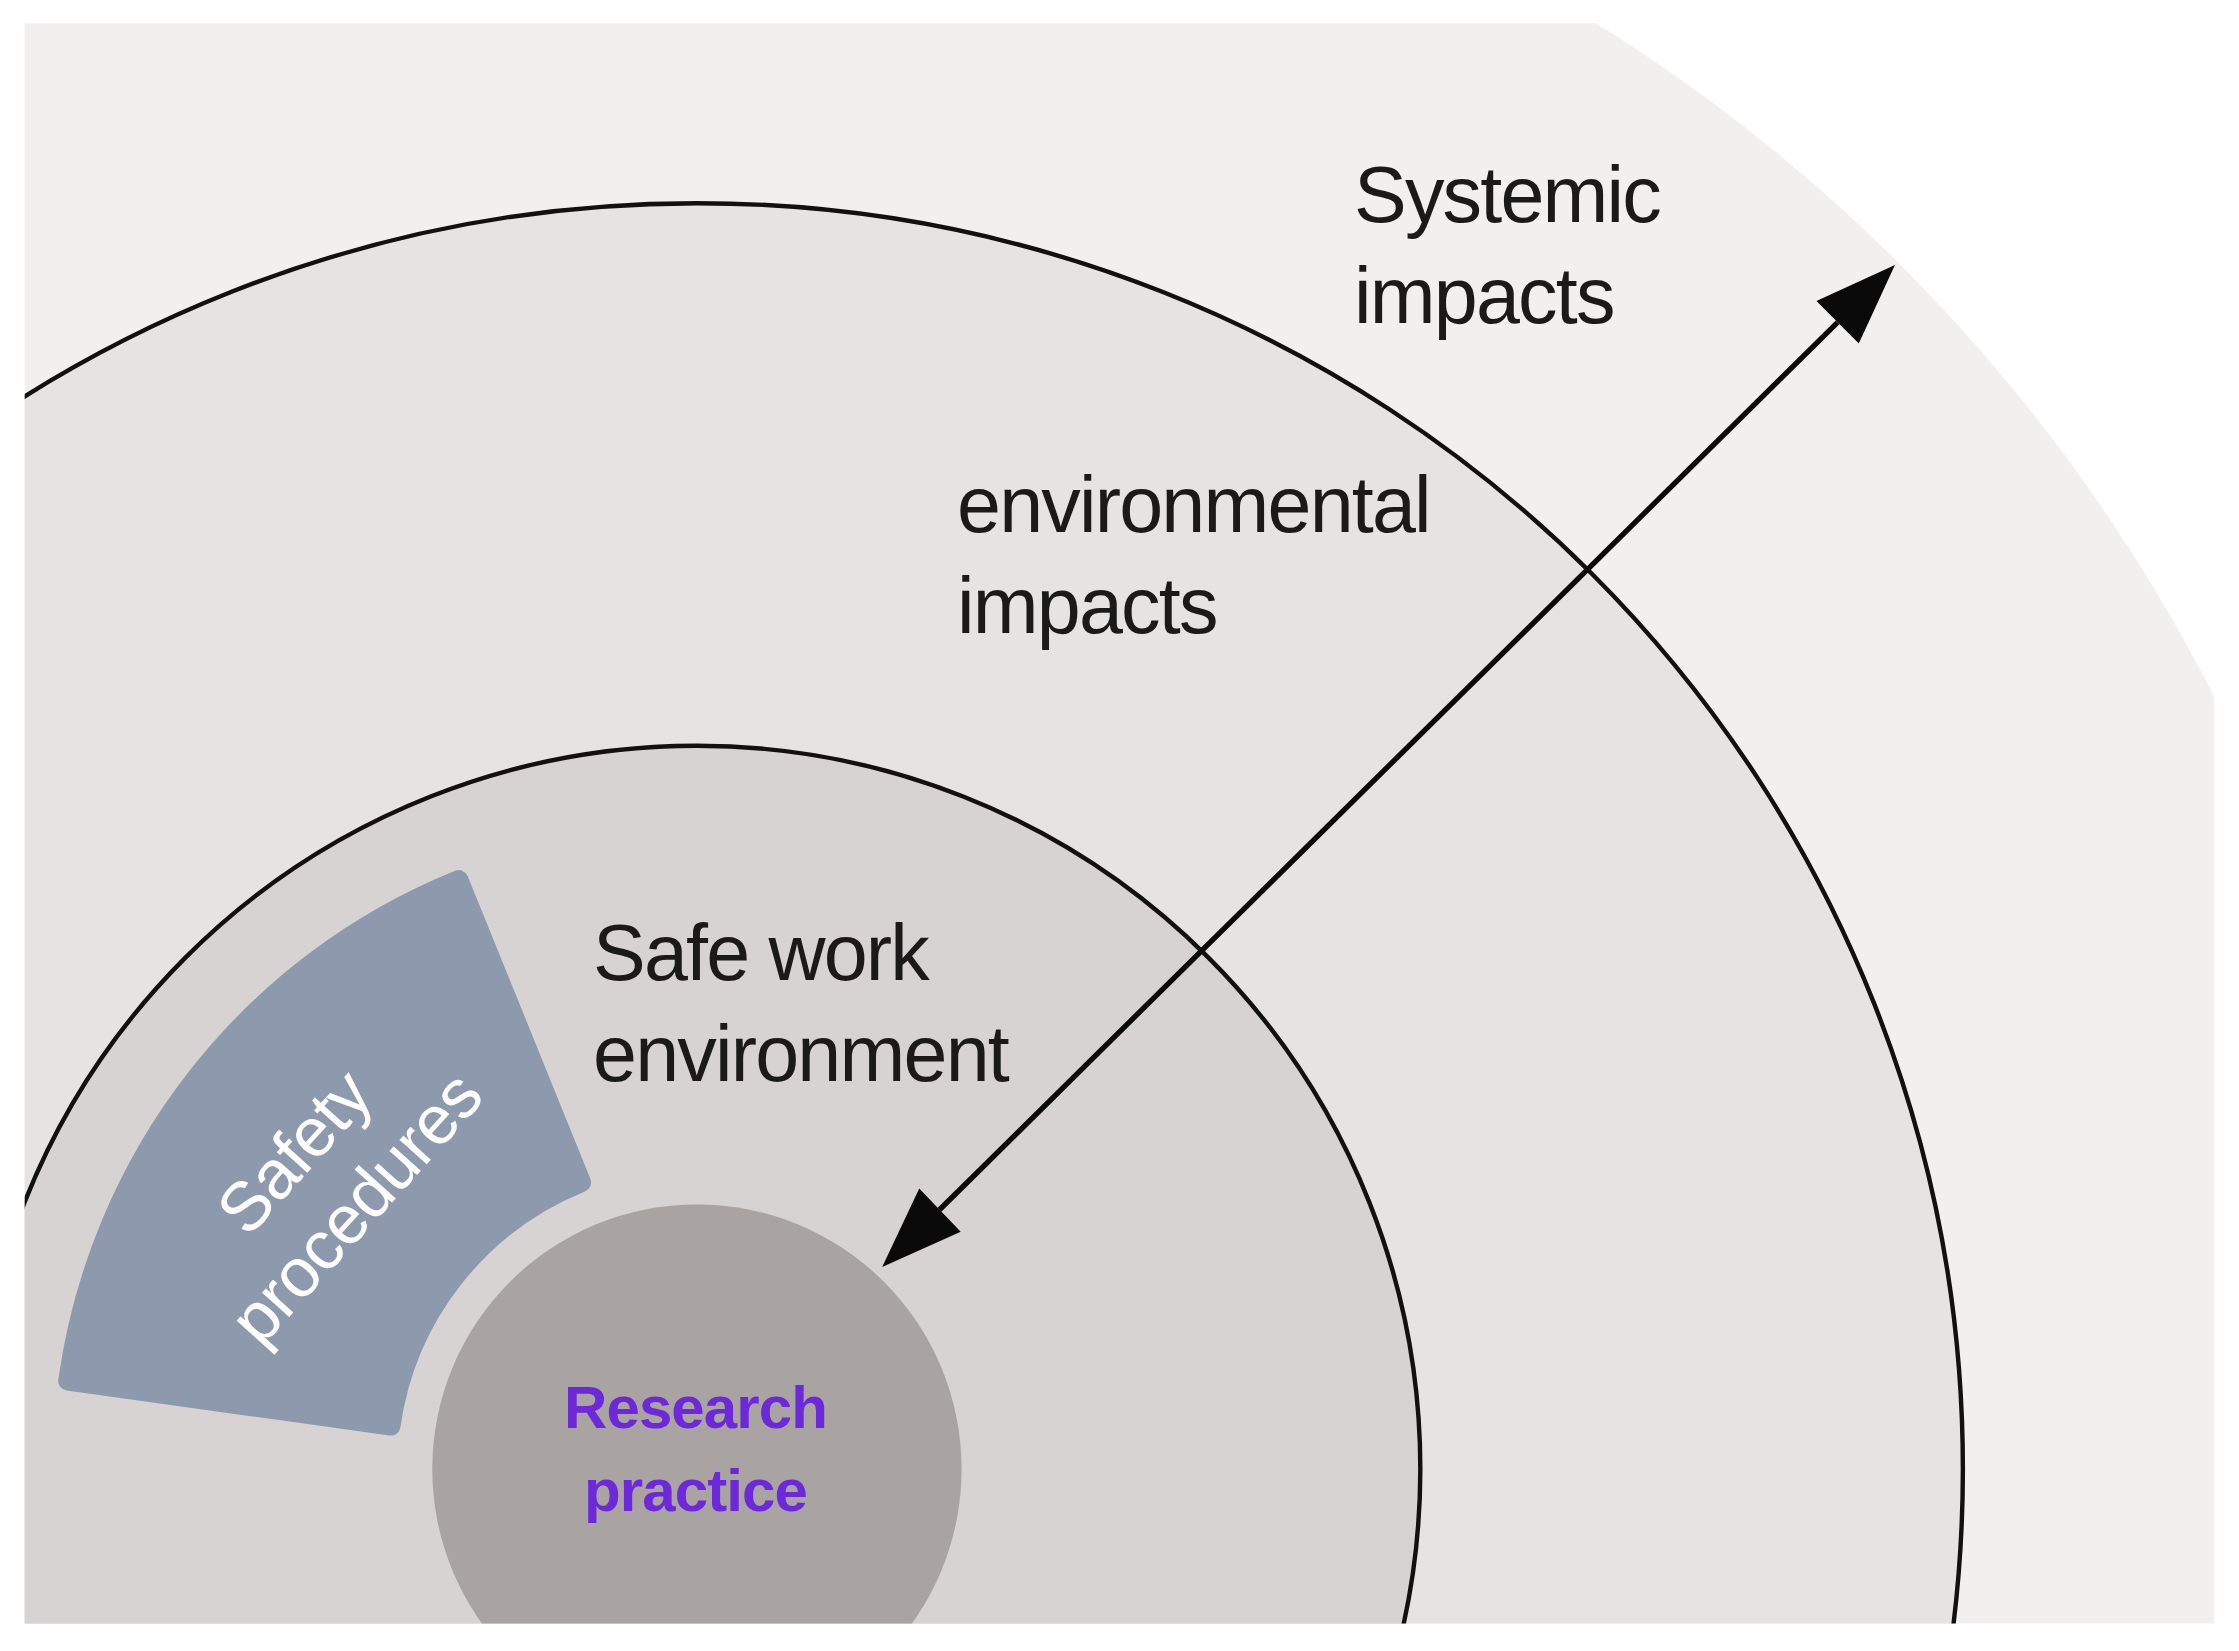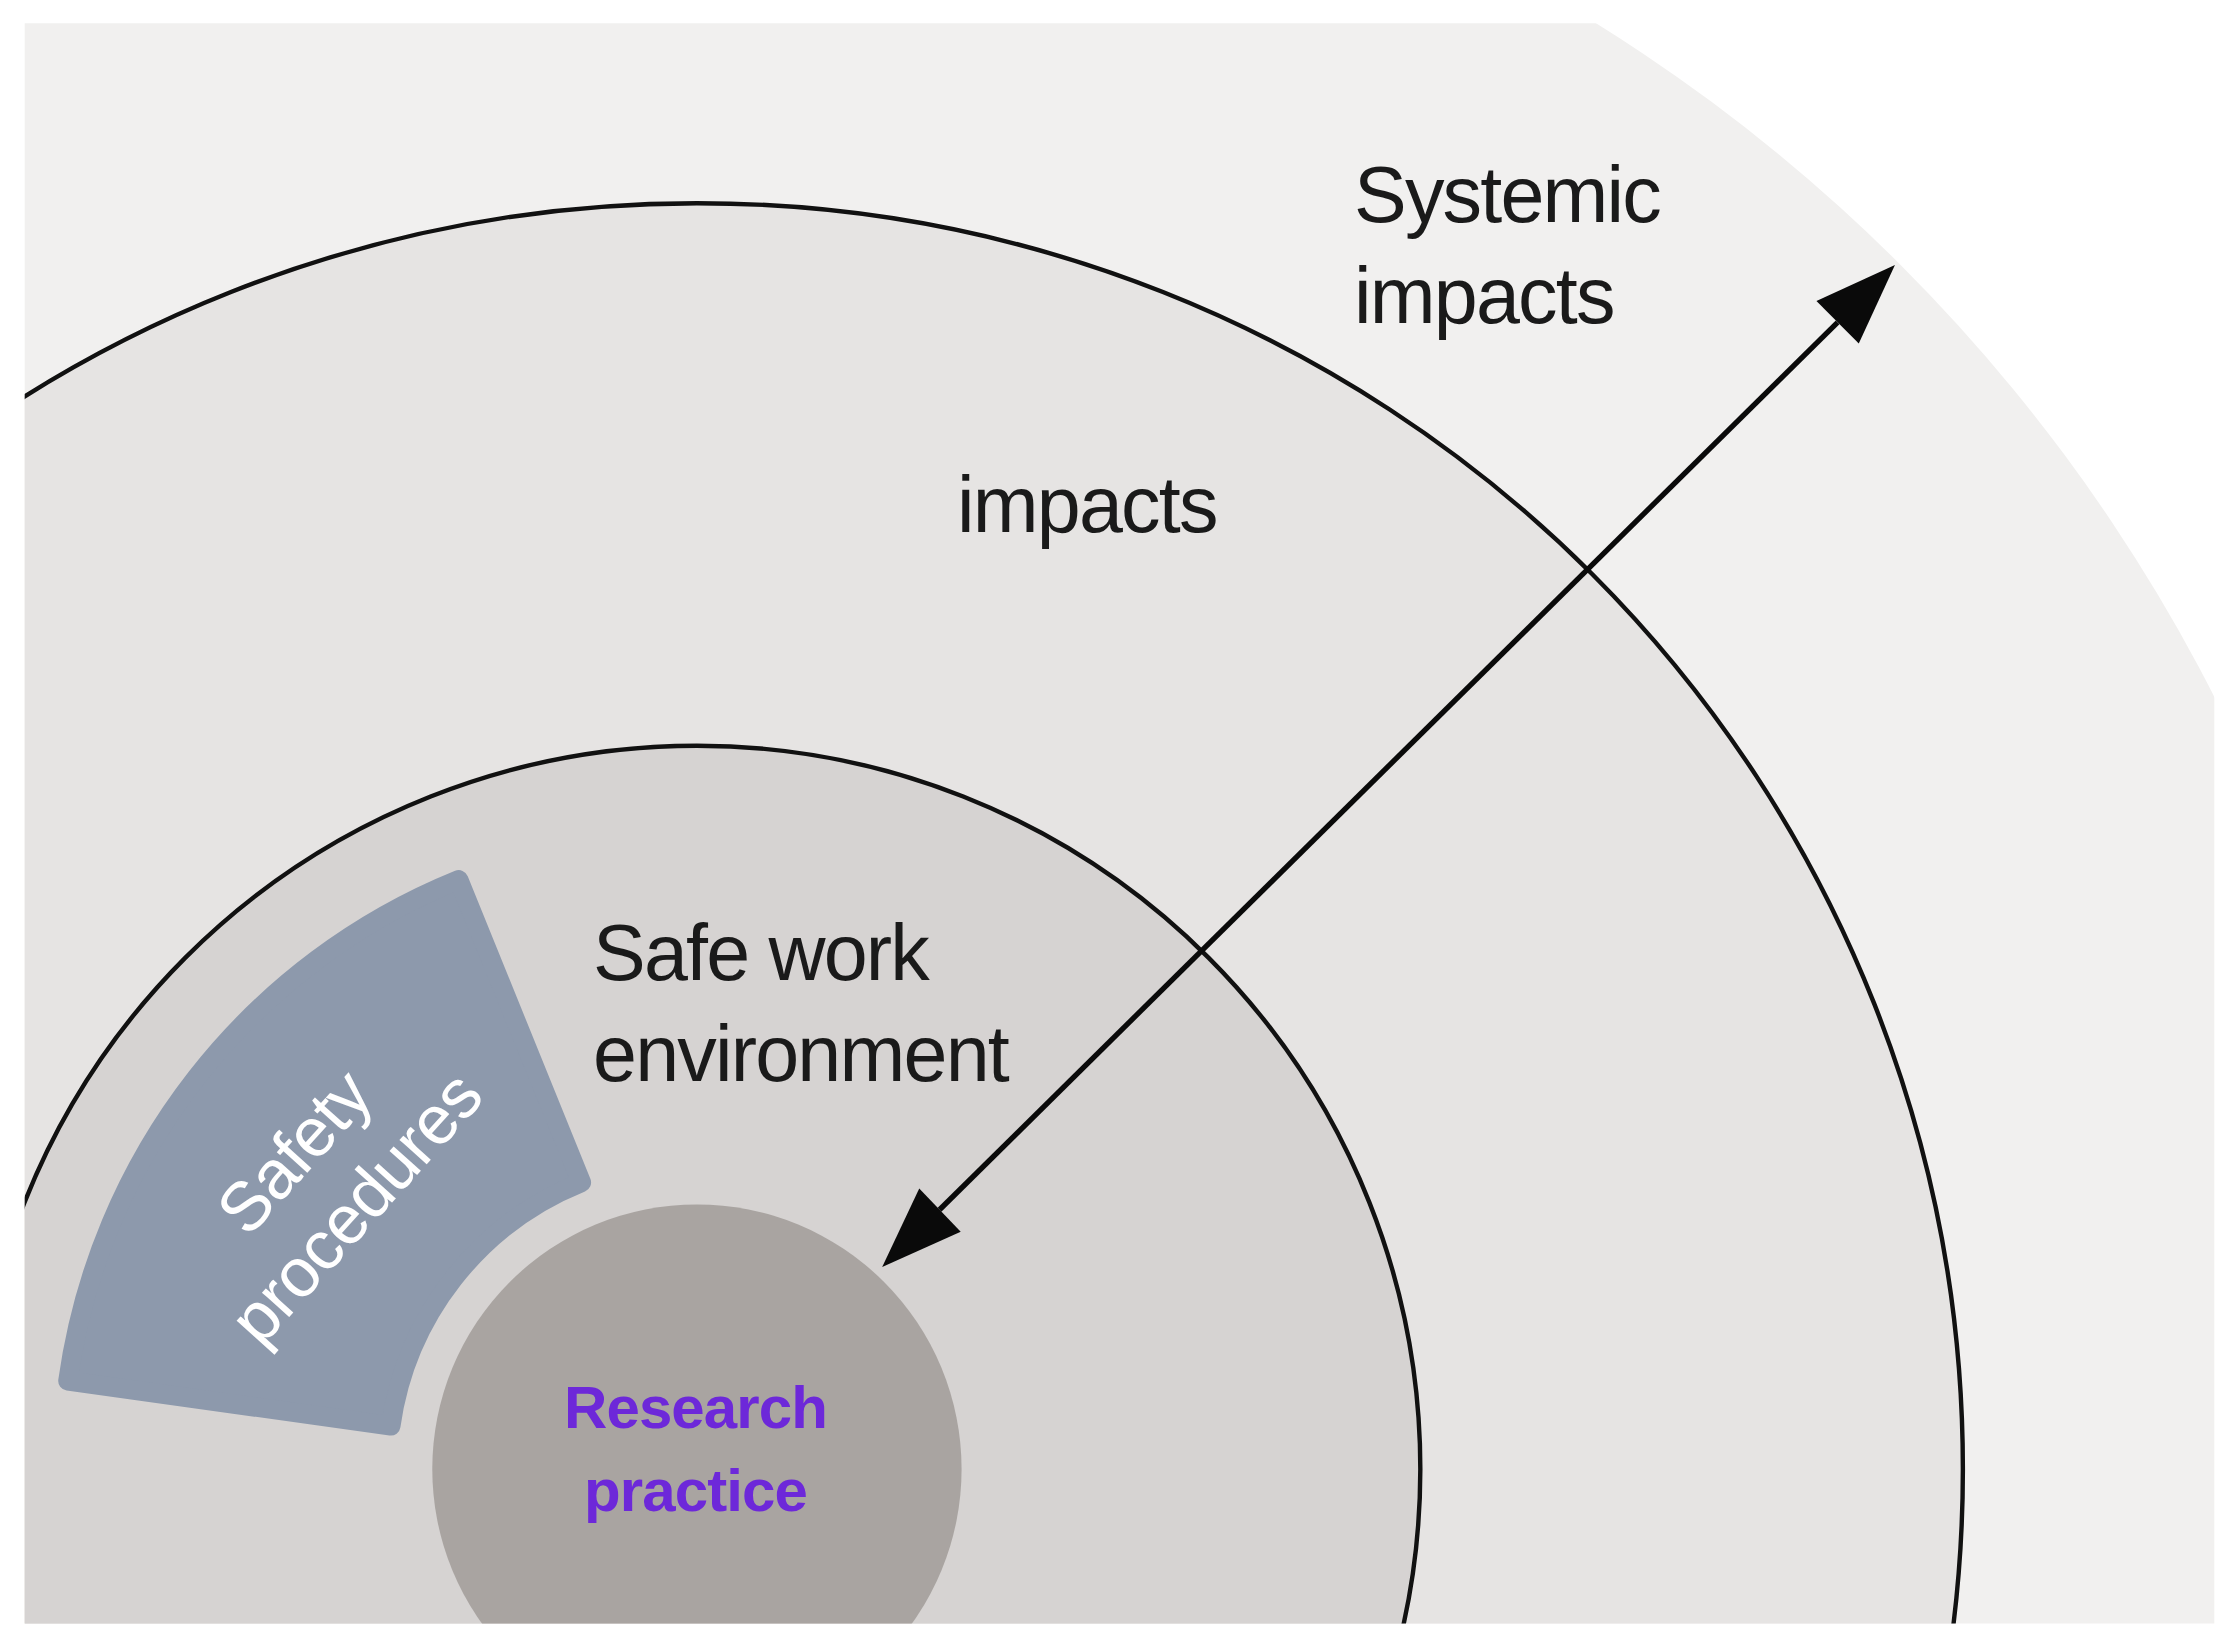--- a/index.html
+++ b/index.html
@@ -78,20 +78,21 @@
       </g>
     </g>
   </svg>
 
   <div class="label" id="systemic-label">
     <div>Systemic</div>
     <div>impacts</div>
   </div>
 
   <div class="label" id="health-label">
+    <div>environmental</div>
     <div>impacts</div>
   </div>
 
   <div class="label" id="safe-label">
     <div>Safe work</div>
     <div>environment</div>
   </div>
 
   <div id="research-label">
     <div>Research</div>

